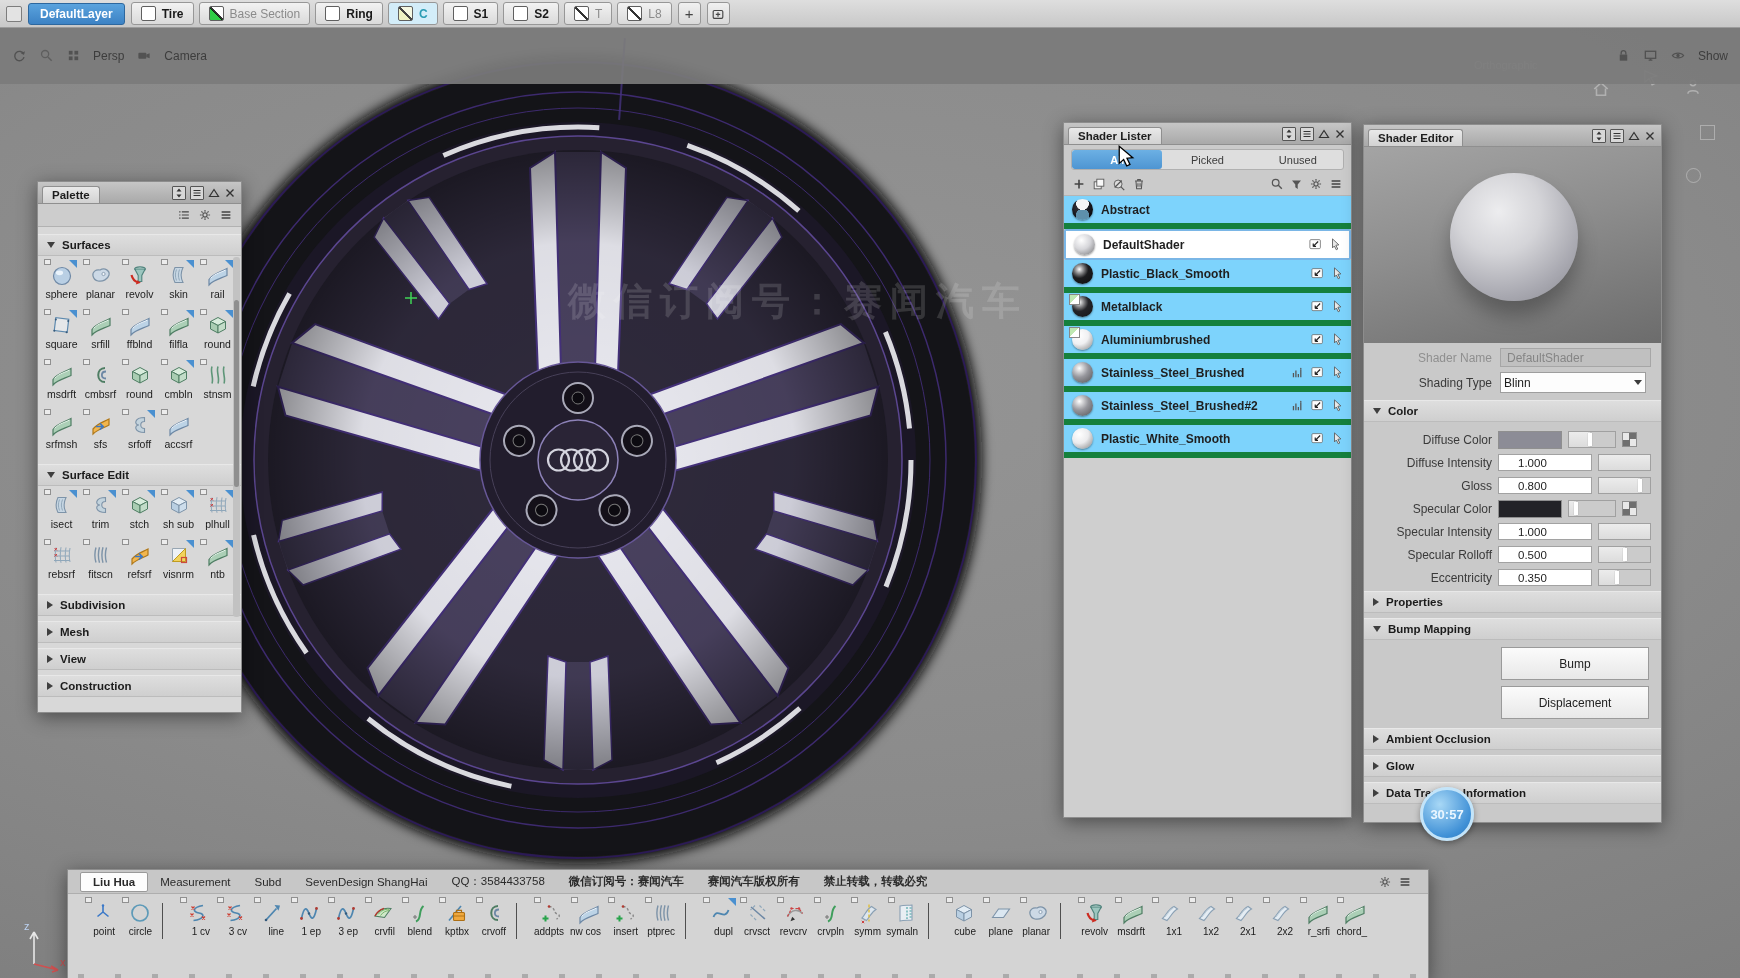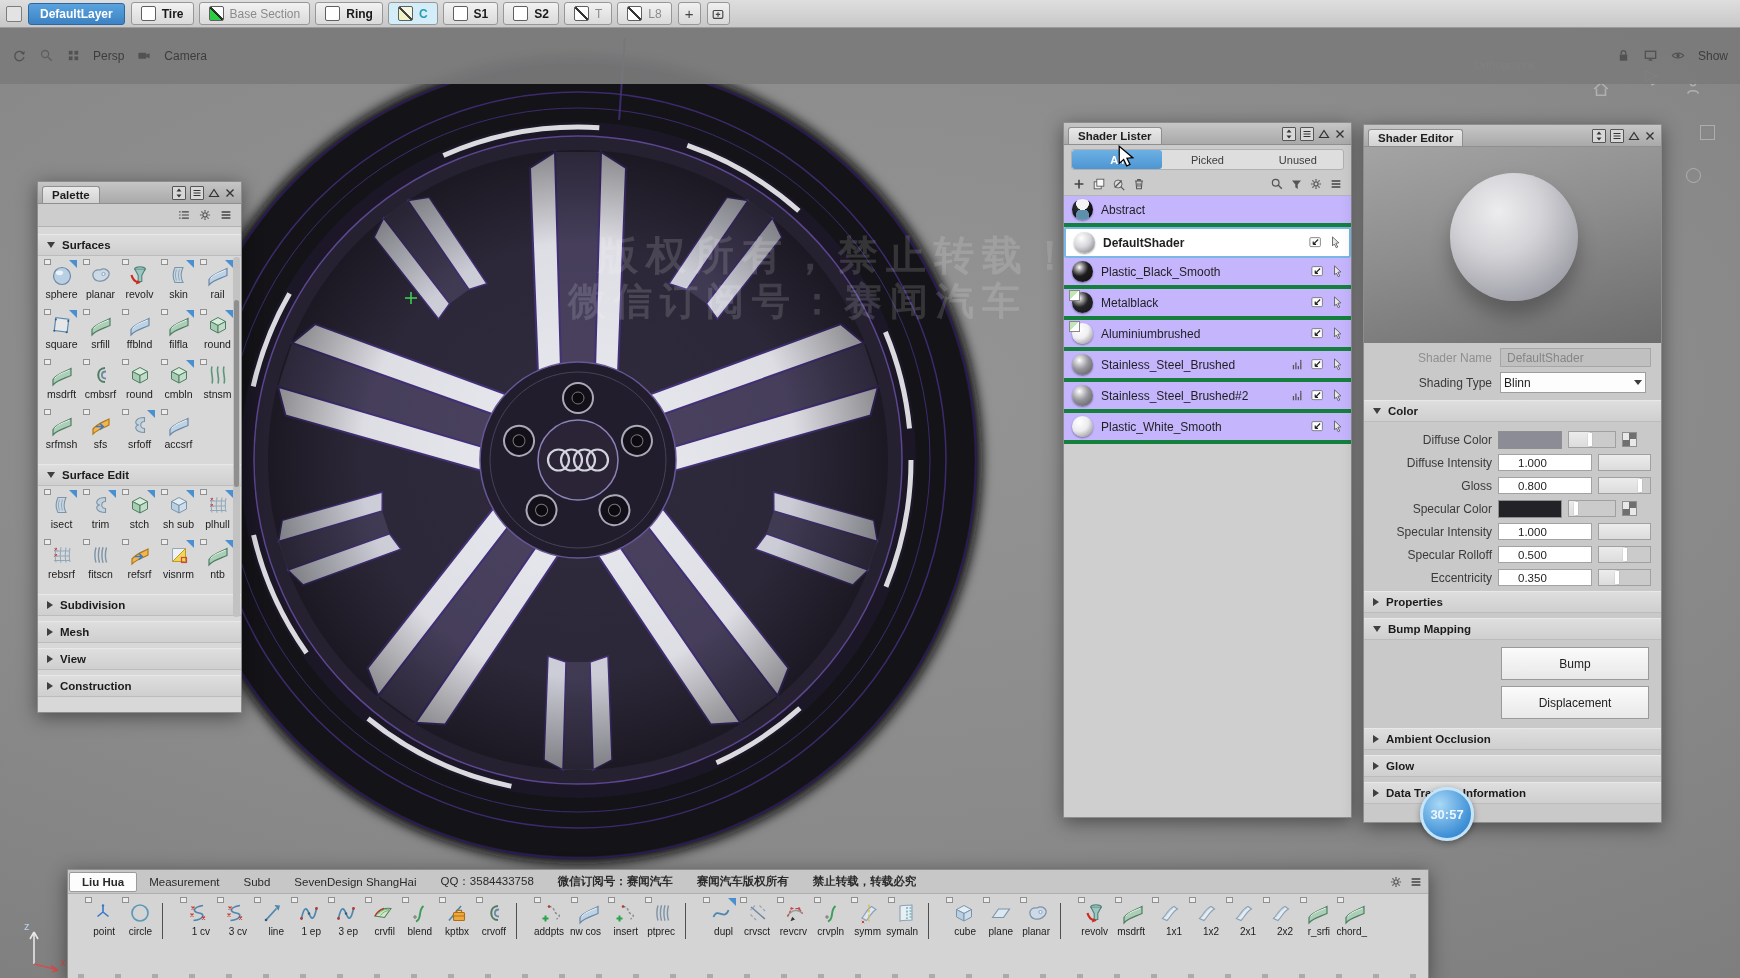--- a/index.html
+++ b/index.html
@@ -74,21 +74,21 @@
   #pal-scroll span{display:block;position:absolute;left:1px;right:1px;top:12%;height:52%;background:#8f8f8f;border-radius:3px;}
   
   #shader-lister{left:1063px;top:122px;width:287px;height:694px;}
   .seg-tabs{display:flex;margin:4px 7px 3px;height:19px;background:#dedede;border:1px solid #b0b0b0;border-radius:3px;overflow:hidden;}
   .seg{flex:1;display:flex;align-items:center;justify-content:center;font-size:11px;color:#3c3c3c;}
   .seg.active{background:linear-gradient(#6cb0e4,#4e95d2);color:#fff;font-weight:bold;border-radius:3px;}
   .sl-toolrow{height:22px;flex:0 0 22px;display:flex;align-items:center;gap:6px;padding:0 8px;border-bottom:1px solid #b5b5b5;}
   .sl-toolrow .sp{margin-left:auto;}
   #shader-list{flex:0 0 auto;}
   .srow{height:27px;display:flex;align-items:center;gap:8px;padding:0 6px 0 8px;
-    background:#c4b5fd;border-bottom:4px solid #15803d;font-size:12px;color:#1f1f1f;}
+    background:#7dd3fc;border-bottom:6px solid #15803d;font-size:12px;color:#1f1f1f;font-weight:bold;}
   .srow.sel{background:#fff;border:2px solid #7ab6e6;border-radius:2px;font-weight:bold;height:27px;}
   .ball{position:relative;width:21px;height:21px;border-radius:50%;flex:0 0 21px;
     background:radial-gradient(circle at 35% 30%, #fff 0%, var(--bc,#ccc) 45%, color-mix(in srgb, var(--bc,#ccc) 55%, #000) 100%);
     box-shadow:0 1px 2px rgba(0,0,0,.4);}
   .ball.abstract{background:radial-gradient(circle at 50% 22%, #f5f5f5 0 32%, transparent 33%),
     radial-gradient(circle at 50% 80%, #5e90ac 0 34%, transparent 35%),
     radial-gradient(circle at 40% 35%, #3c3c44, #08080c 75%);}
   .badge{position:absolute;top:-2px;left:-3px;width:9px;height:9px;border:1px solid #888;
     background:linear-gradient(135deg,#bfe8b2 49%,#fff 50%);}
   .rics{margin-left:auto;display:flex;align-items:center;gap:5px;}
@@ -122,21 +122,21 @@
   #editor-sections .ebtns{display:flex;flex-direction:column;gap:6px;align-items:flex-end;padding:7px 12px 4px;}
   .ebtn{width:148px;height:33px;background:linear-gradient(#fbfbfb,#e8e8e8);border:1px solid #9a9a9a;
     font-size:12px;color:#222;display:flex;align-items:center;justify-content:center;}
   #timer{position:absolute;left:56px;top:662px;width:48px;height:48px;border-radius:50%;
     background:radial-gradient(circle at 35% 30%, #a8d8f6, #3f90d6 70%, #2d77ba);
     border:3px solid #c3e4f9;box-shadow:0 2px 6px rgba(0,0,0,.35);
     display:flex;align-items:center;justify-content:center;color:#eaf6ff;font-size:13px;font-weight:bold;}
   
   #shelves{left:67px;top:869px;width:1360px;height:109px;}
   #shelf-tabs{height:23px;flex:0 0 23px;background:#c7c7c7;border-bottom:1px solid #aeaeae;
-    display:flex;align-items:center;gap:0;padding:0 1px;font-size:11.5px;color:#2a2a2a;}
+    display:flex;align-items:center;gap:0;padding:0 12px;font-size:11.5px;color:#2a2a2a;}
   .shtab{padding:3px 12px;white-space:nowrap;}
   .shtab.active{background:#fdfdfd;border:1px solid #9a9a9a;border-radius:2px;font-weight:bold;}
   .shtab.bold{font-weight:bold;}
   #shelf-tabs .sp{margin-left:auto;display:flex;gap:6px;padding-right:4px;}
   #shelf-body{flex:1;background:#d4d4d4;display:flex;align-items:flex-start;padding:6px 0 0 10px;position:relative;}
   .shcell{width:37px;display:flex;flex-direction:column;align-items:flex-end;flex:0 0 auto;}
   .shcell .tlabel{font-size:10px;}
   .shdiv{width:1px;height:36px;background:#4f4f4f;margin:3px 10px 0;flex:0 0 1px;}
   #next-row{position:absolute;left:10px;right:10px;bottom:0;height:5px;
     background:repeating-linear-gradient(90deg,#ababab 0 6px,transparent 6px 37px);}
@@ -464,21 +464,20 @@
         <circle cx="400.5" cy="420" r="10.5"></circle>
           <circle cx="413.5" cy="420" r="10.5"></circle>
           <circle cx="426.5" cy="420" r="10.5"></circle>
           <circle cx="439.5" cy="420" r="10.5"></circle>
       </g>
       <g stroke="#3fd455" stroke-width="1.5">
         <path d="M247,258 h12 M253,252 v12"></path>
       </g>
     </svg>
     <div class="pline"></div>
-    <div class="wm" id="wm1">版权所有，禁止转载！</div>
     <div class="wm" id="wm2">微信订阅号：赛闻汽车</div>
     <div id="ortho">Orthographic</div>
     <svg class="ghost" style="left:1592px;top:80px" width="18" height="18" viewBox="0 0 16 16">
         <use href="#sym-house"></use>
       </svg>
     <svg class="ghost" style="left:1642px;top:68px" width="18" height="18" viewBox="0 0 16 16">
         <use href="#sym-cursor2"></use>
       </svg>
     <svg class="ghost" style="left:1684px;top:78px" width="18" height="18" viewBox="0 0 16 16">
         <use href="#sym-person"></use>

